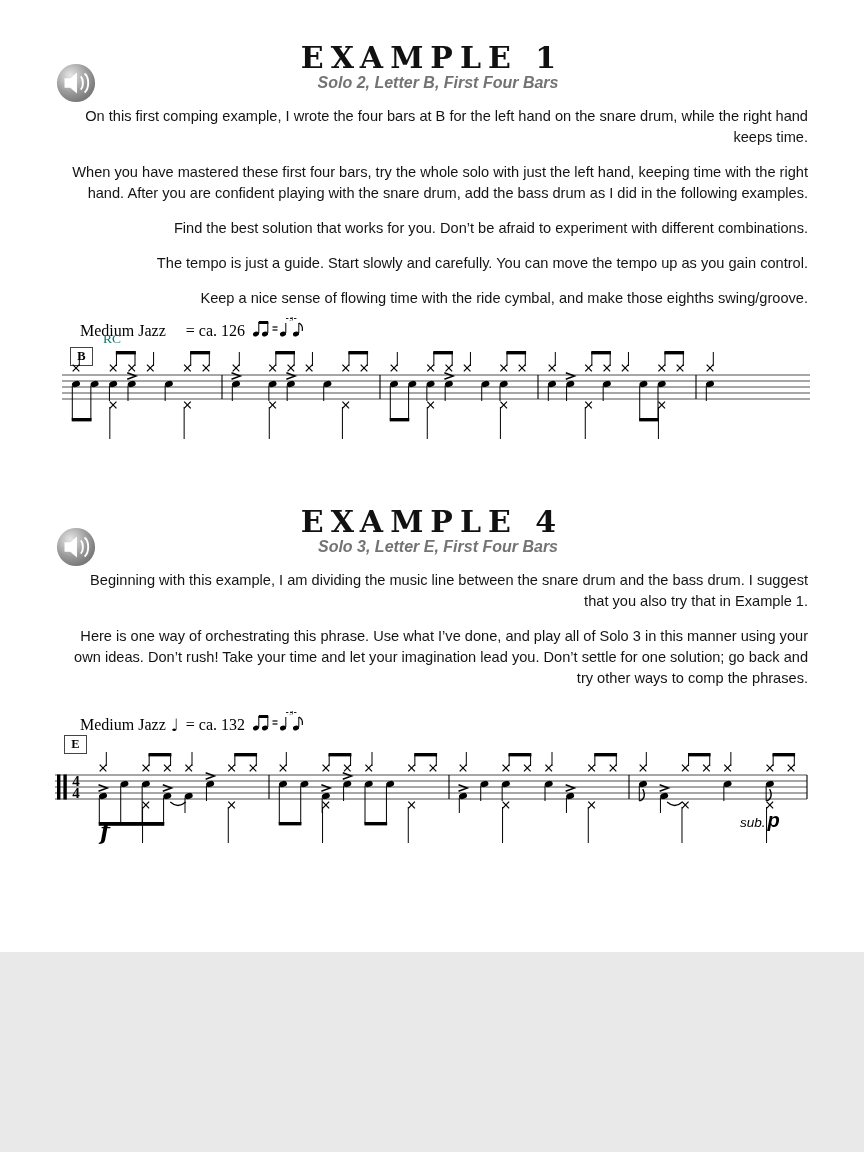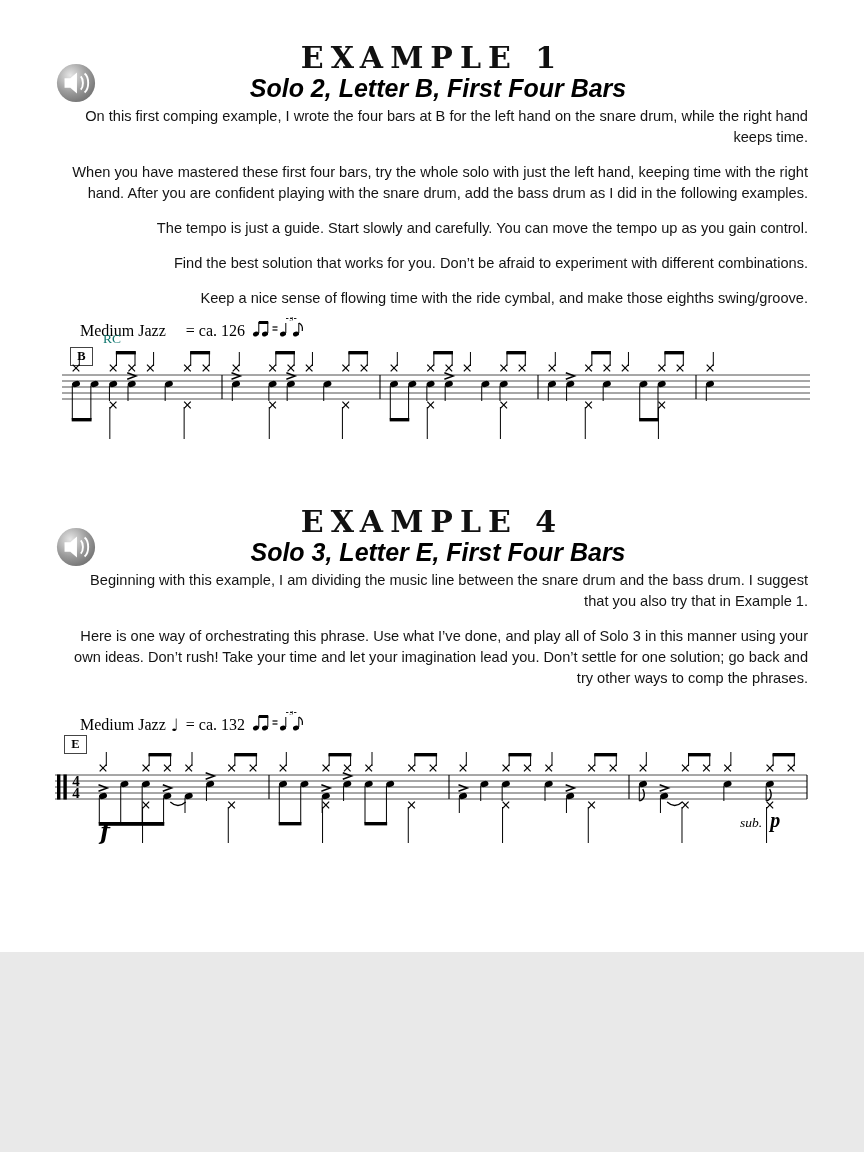--- a/index.html
+++ b/index.html
@@ -2,36 +2,36 @@
 <html><head>
 <meta charset="utf-8">
 <style>
   html,body{margin:0;padding:0;background:#e9e9e9;}
   .page{position:relative;width:864px;height:952px;background:#ffffff;margin:0 auto;
         font-family:"Liberation Sans",sans-serif;color:#141414;overflow:hidden;}
   .ex-title{position:absolute;left:0;right:0;text-align:center;
         font-family:"DejaVu Serif",serif;font-weight:bold;font-size:30px;
         letter-spacing:7px;color:#111;}
   .ex-subtitle{position:absolute;left:0;right:0;text-align:center;
-        font-style:italic;font-weight:bold;font-size:25px;color:#000000;padding-left:12px;}
+        font-style:italic;font-weight:bold;font-size:16px;color:#737373;padding-left:12px;}
   .paras{position:absolute;left:62px;width:746px;font-size:14.6px;line-height:1.44;}
   .paras p{margin:0 0 14px 0;text-align:right;}
   .audio{position:absolute;width:42px;height:42px;cursor:pointer;}
   .tempo{position:absolute;font-family:"Liberation Serif",serif;font-size:16px;
         display:flex;align-items:flex-end;gap:5px;color:#000;}
   .tempo .note-glyph{font-family:"DejaVu Sans",sans-serif;font-size:17px;min-width:10px;line-height:1;}
   .rc-label{position:absolute;font-family:"Liberation Serif",serif;font-size:13.5px;color:#0f766e;}
   .rehearsal{position:absolute;border:1.3px solid #444;background:#fff;
         font-family:"Liberation Serif",serif;font-weight:bold;font-size:12.5px;color:#000;
         width:21px;height:17px;display:flex;align-items:center;justify-content:center;}
   .staff-svg{position:absolute;}
   .dyn-f{position:absolute;font-family:"DejaVu Serif",serif;font-style:italic;font-weight:bold;
         font-size:23px;color:#000;}
-  .dyn-subp{position:absolute;font-family:Liberation Serif, serif;font-style:italic;color:#000;
-        display:flex;align-items:baseline;gap:8px;}
+  .dyn-subp{position:absolute;font-family:Liberation Sans, sans-serif;font-style:italic;color:#000;
+        display:flex;align-items:baseline;gap:2px;}
   .dyn-subp .sub{font-size:13.5px;}
   .dyn-subp .p{font-size:20px;font-weight:bold;}
   .pageno{position:absolute;left:38px;top:1103px;font-weight:bold;font-size:14px;
         letter-spacing:1.5px;color:#4c1d95;}
 </style>
 </head>
 <body>
 
 <div class="page">
 
@@ -49,22 +49,22 @@
     <path d="M10 17 h6 l7 -6 v22 l-7 -6 h-6 z" fill="#ffffff"></path>
     <path d="M27 15 c3 3 3 11 0 14" stroke="#ffffff" stroke-width="2" fill="none"></path>
     <path d="M31 12 c5 4 5 16 0 20" stroke="#ffffff" stroke-width="2" fill="none"></path>
   </svg>
 
   <div class="ex-subtitle" style="top:74px">Solo 2, Letter B, First Four Bars</div>
 
   <div class="paras" style="top:106px">
     <p>On this first comping example, I wrote the four bars at B for the left hand on the snare drum, while the right hand keeps time.</p>
     <p>When you have mastered these first four bars, try the whole solo with just the left hand, keeping time with the right hand. After you are confident playing with the snare drum, add the bass drum as I did in the following examples.</p>
+    <p>Find the best solution that works for you. Don’t be afraid to experiment with different combinations.</p>
     <p>The tempo is just a guide. Start slowly and carefully. You can move the tempo up as you gain control.</p>
-    <p>Find the best solution that works for you. Don’t be afraid to experiment with different combinations.</p>
     <p>Keep a nice sense of flowing time with the ride cymbal, and make those eighths swing/groove.</p>
   </div>
 
   <div class="tempo" style="left:80px;top:314px">
     <span>Medium Jazz</span>
     <span class="note-glyph"></span>
     <span>= ca. 126</span>
     <svg width="54" height="26" viewBox="0 0 54 26">
       <ellipse cx="6" cy="20" rx="3.1" ry="2.3" fill="#000" transform="rotate(-18 6 20)"></ellipse>
       <ellipse cx="15" cy="20" rx="3.1" ry="2.3" fill="#000" transform="rotate(-18 15 20)"></ellipse>

